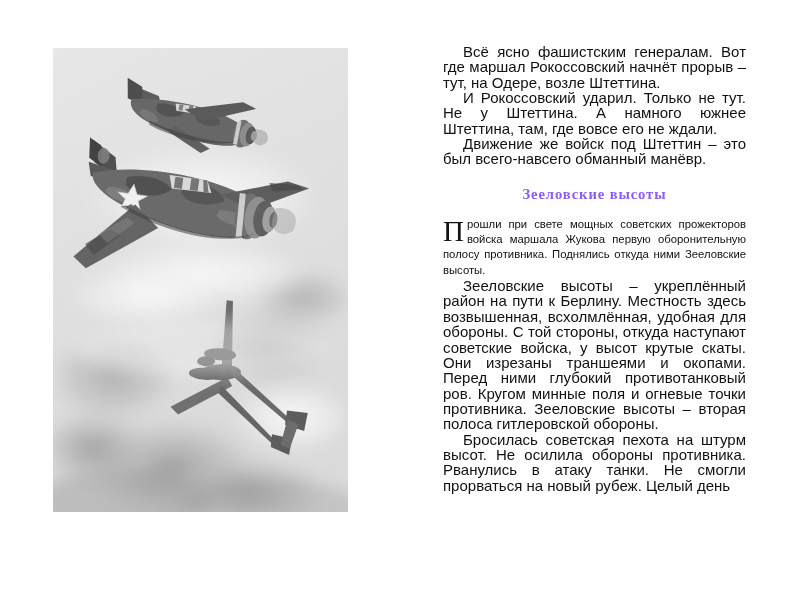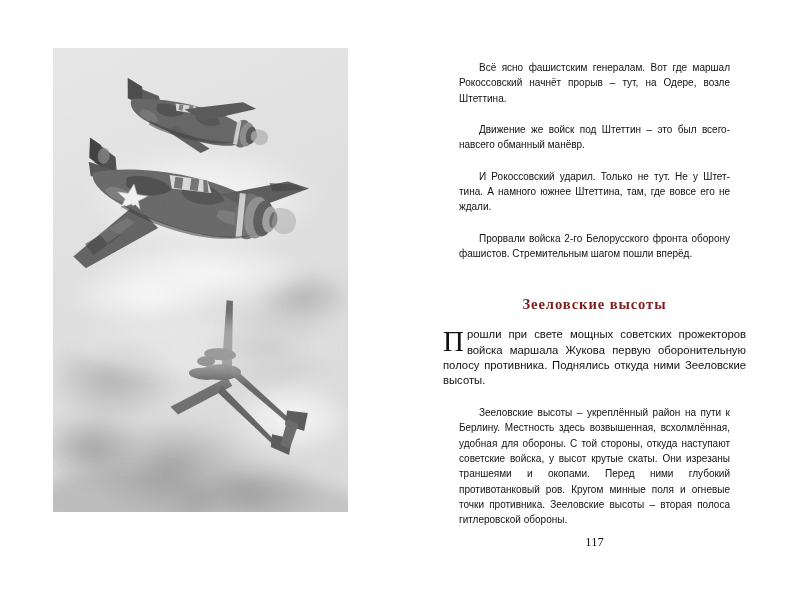--- a/index.html
+++ b/index.html
@@ -16,38 +16,38 @@
     overflow:hidden;background:#e7e7e7;
   }
   .illo-svg{display:block;width:100%;height:100%;}
 
   
   .textcol{
     position:absolute;left:443px;top:44px;width:303px;height:500px;
     color:#111;
   }
   p.para{
-    margin:16px;
-    font-size:10px;
+    margin:0;
+    font-size:15px;
     line-height:15.35px;
     text-align:justify;
     text-indent:20px;
     hyphens:manual;
     word-spacing:0px;
   }
   .heading{
     margin:0;
     font-family:"Liberation Serif", serif;
     font-weight:bold;
     font-size:14.6px;
     letter-spacing:0.9px;
     text-align:center;
     padding-top:19px;
     padding-bottom:14px;
-    color:#7f1d1d;
+    color:#8b5cf6;
   }
   
   .dropcap-para{
     margin:0;
     font-size:11.3px;
     line-height:15.35px;
     text-align:justify;
     text-indent:0;
   }
   .dropcap{
@@ -231,28 +231,27 @@
         <ellipse cx="150" cy="300" rx="130" ry="28" fill="#f2f2f2" opacity="0.55"></ellipse>
       </g>
 
       <rect x="0" y="0" width="295" height="464" filter="url(#grain)" fill="#ffffff" opacity="0.5"></rect>
     </svg>
   </div>
 
   <div class="textcol">
 
     <p class="para">Всё ясно фашистским генералам. Вот где маршал Рокоссовский начнёт прорыв – тут, на Одере, возле Штеттина.</p>
+    <p class="para">И Рокоссовский ударил. Только не тут. Не у Штет­тина. А намного южнее Штеттина, там, где вовсе его не ждали.</p>
     <p class="para">Движение же войск под Штеттин – это был всего-навсего обманный манёвр.</p>
-    <p class="para">И Рокоссовский ударил. Только не тут. Не у Штет­тина. А намного южнее Штеттина, там, где вовсе его не ждали.</p>
-    <p class="para">Прорвали войска 2-го Белорусского фронта оборону фашистов. Стремительным шагом пошли вперёд.</p>
 
     <h2 class="heading">Зееловские высоты</h2>
 
     <p class="dropcap-para">
       <span class="dropcap">П</span><span>рошли при свете мощных советских прожекто­ров войска маршала Жукова первую оборони­тельную полосу противника. Поднялись откуда ними Зееловские высоты.</span>
     </p>
 
     <p class="para">Зееловские высоты – укреплённый район на пути к Берлину. Местность здесь возвышенная, всхолм­лённая, удобная для обороны. С той стороны, откуда наступают советские войска, у высот крутые скаты. Они изрезаны траншеями и окопами. Перед ними глубокий противотанковый ров. Кругом минные поля и огневые точки противника. Зееловские высоты – вторая полоса гитлеровской обороны.</p>
+    <p class="para">Бросилась советская пехота на штурм высот. Не осилила обороны противника. Рванулись в атаку тан­ки. Не смогли прорваться на новый рубеж. Целый день</p>
   </div>
 
-  <div class="pageno-inner">117</div>
 
 </div>
 
 </body></html>

